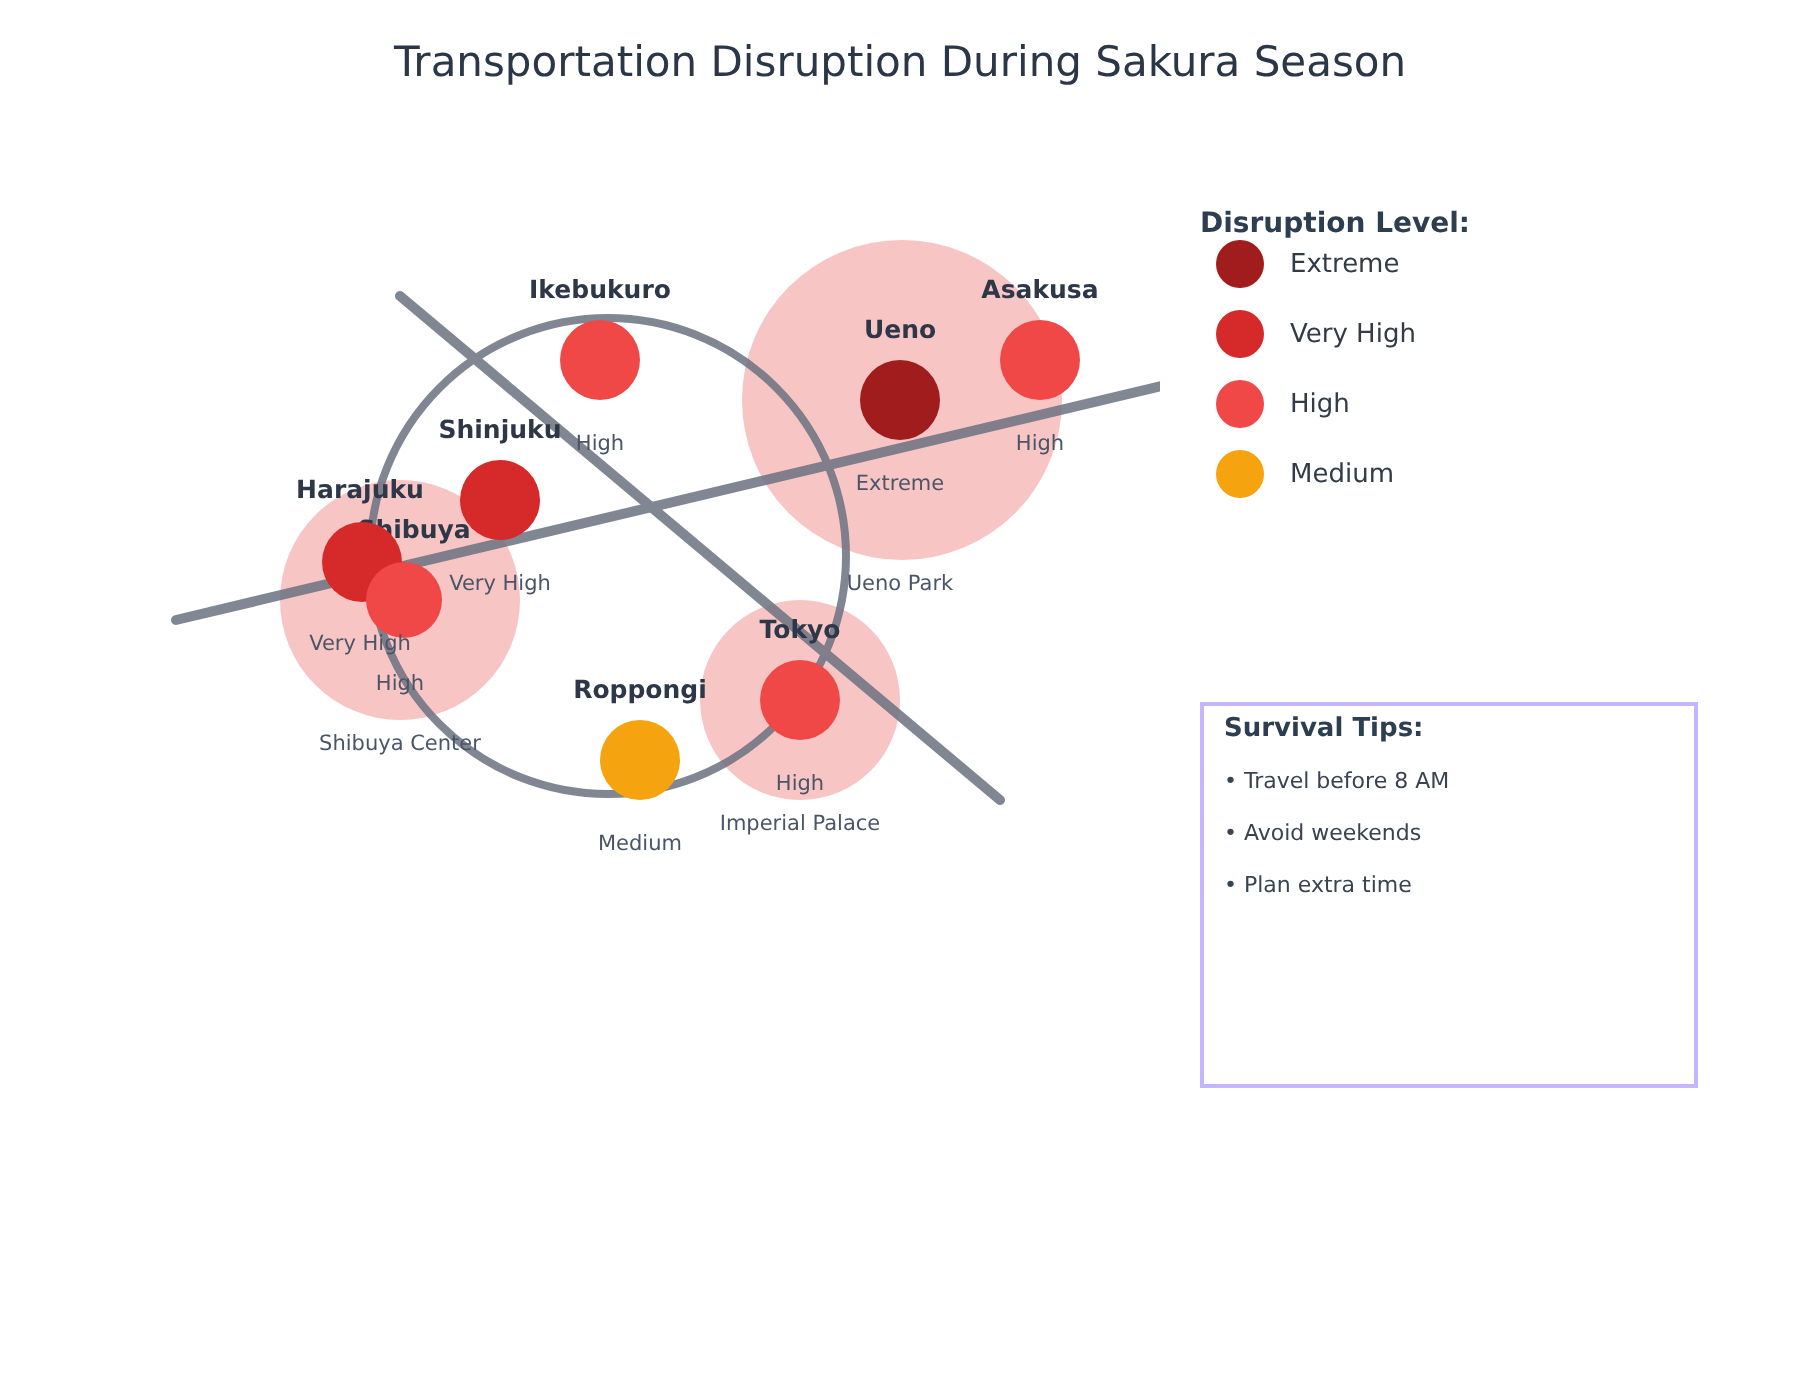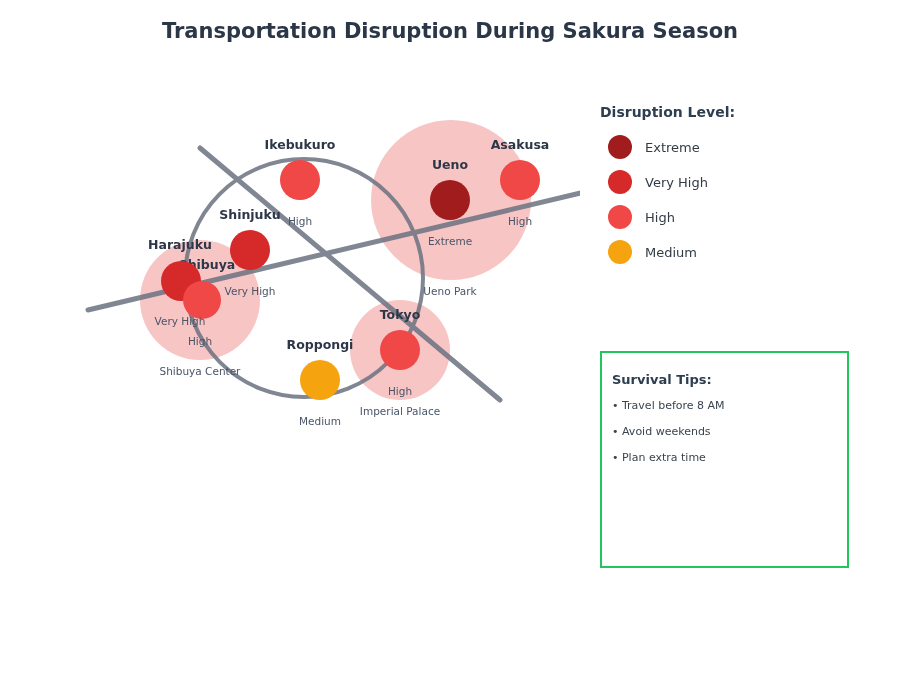--- a/index.html
+++ b/index.html
@@ -1,39 +1,39 @@
 <!DOCTYPE html>
 <html><head>
 <meta charset="utf-8">
 <style>
   * { margin: 0; padding: 0; box-sizing: border-box; }
   html, body { width: 900px; height: 700px; background: #ffffff; overflow: hidden; }
   body { position: relative; font-family: "DejaVu Sans", "Liberation Sans", sans-serif; }
 
   .page-title {
     position: absolute; top: 19px; left: 0; width: 900px;
-    text-align: center; font-size: 21px; font-weight: bold; color: #2b3647;
+    text-align: center; font-size: 21px; font-weight: normal; color: #2b3647;
     letter-spacing: 0px;
   }
 
   svg.map { position: absolute; left: 0; top: 0; }
   svg.map text { font-family: "DejaVu Sans", "Liberation Sans", sans-serif; }
   .st-name  { font-size: 12.5px; font-weight: bold; fill: #2d3748; text-anchor: middle; }
   .st-level { font-size: 10.5px; fill: #4a5568; text-anchor: middle; }
   .area-label { font-size: 10.5px; fill: #4a5568; text-anchor: middle; }
 
   .legend { position: absolute; left: 600px; top: 104px; }
-  .legend-heading { font-size: 14px; font-weight: bold; color: #2c3e50; margin-bottom: 15px; }
+  .legend-heading { font-size: 14px; font-weight: bold; color: #2c3e50; }
   .legend-item { display: flex; align-items: center; padding-left: 8px; margin-bottom: 11px; height: 24px; }
   .legend-item svg { flex: 0 0 auto; display: block; }
   .legend-label { font-size: 13px; color: #333b46; margin-left: 13px; }
 
   .tips {
-    position: absolute; left: 600px; top: 351px; width: 249px; height: 217px;
-    border: 2px solid #22c55e; background: #ffffff; padding: 19px 10px;
+    position: absolute; left: 600px; top: 351px; width: 249px; height: 193px;
+    border: 2px solid #c4b5fd; background: #ffffff; padding: 4px 10px;
   }
   .tips-heading { font-size: 13px; font-weight: bold; color: #2c3e50; margin-bottom: 12px; }
   .tips-item { font-size: 11px; color: #3a4450; margin-bottom: 13px; }
 </style>
 </head>
 <body>
 
 <h1 class="page-title">Transportation Disruption During Sakura Season</h1>
 
 <svg class="map" width="580" height="520" viewBox="0 0 580 520">

